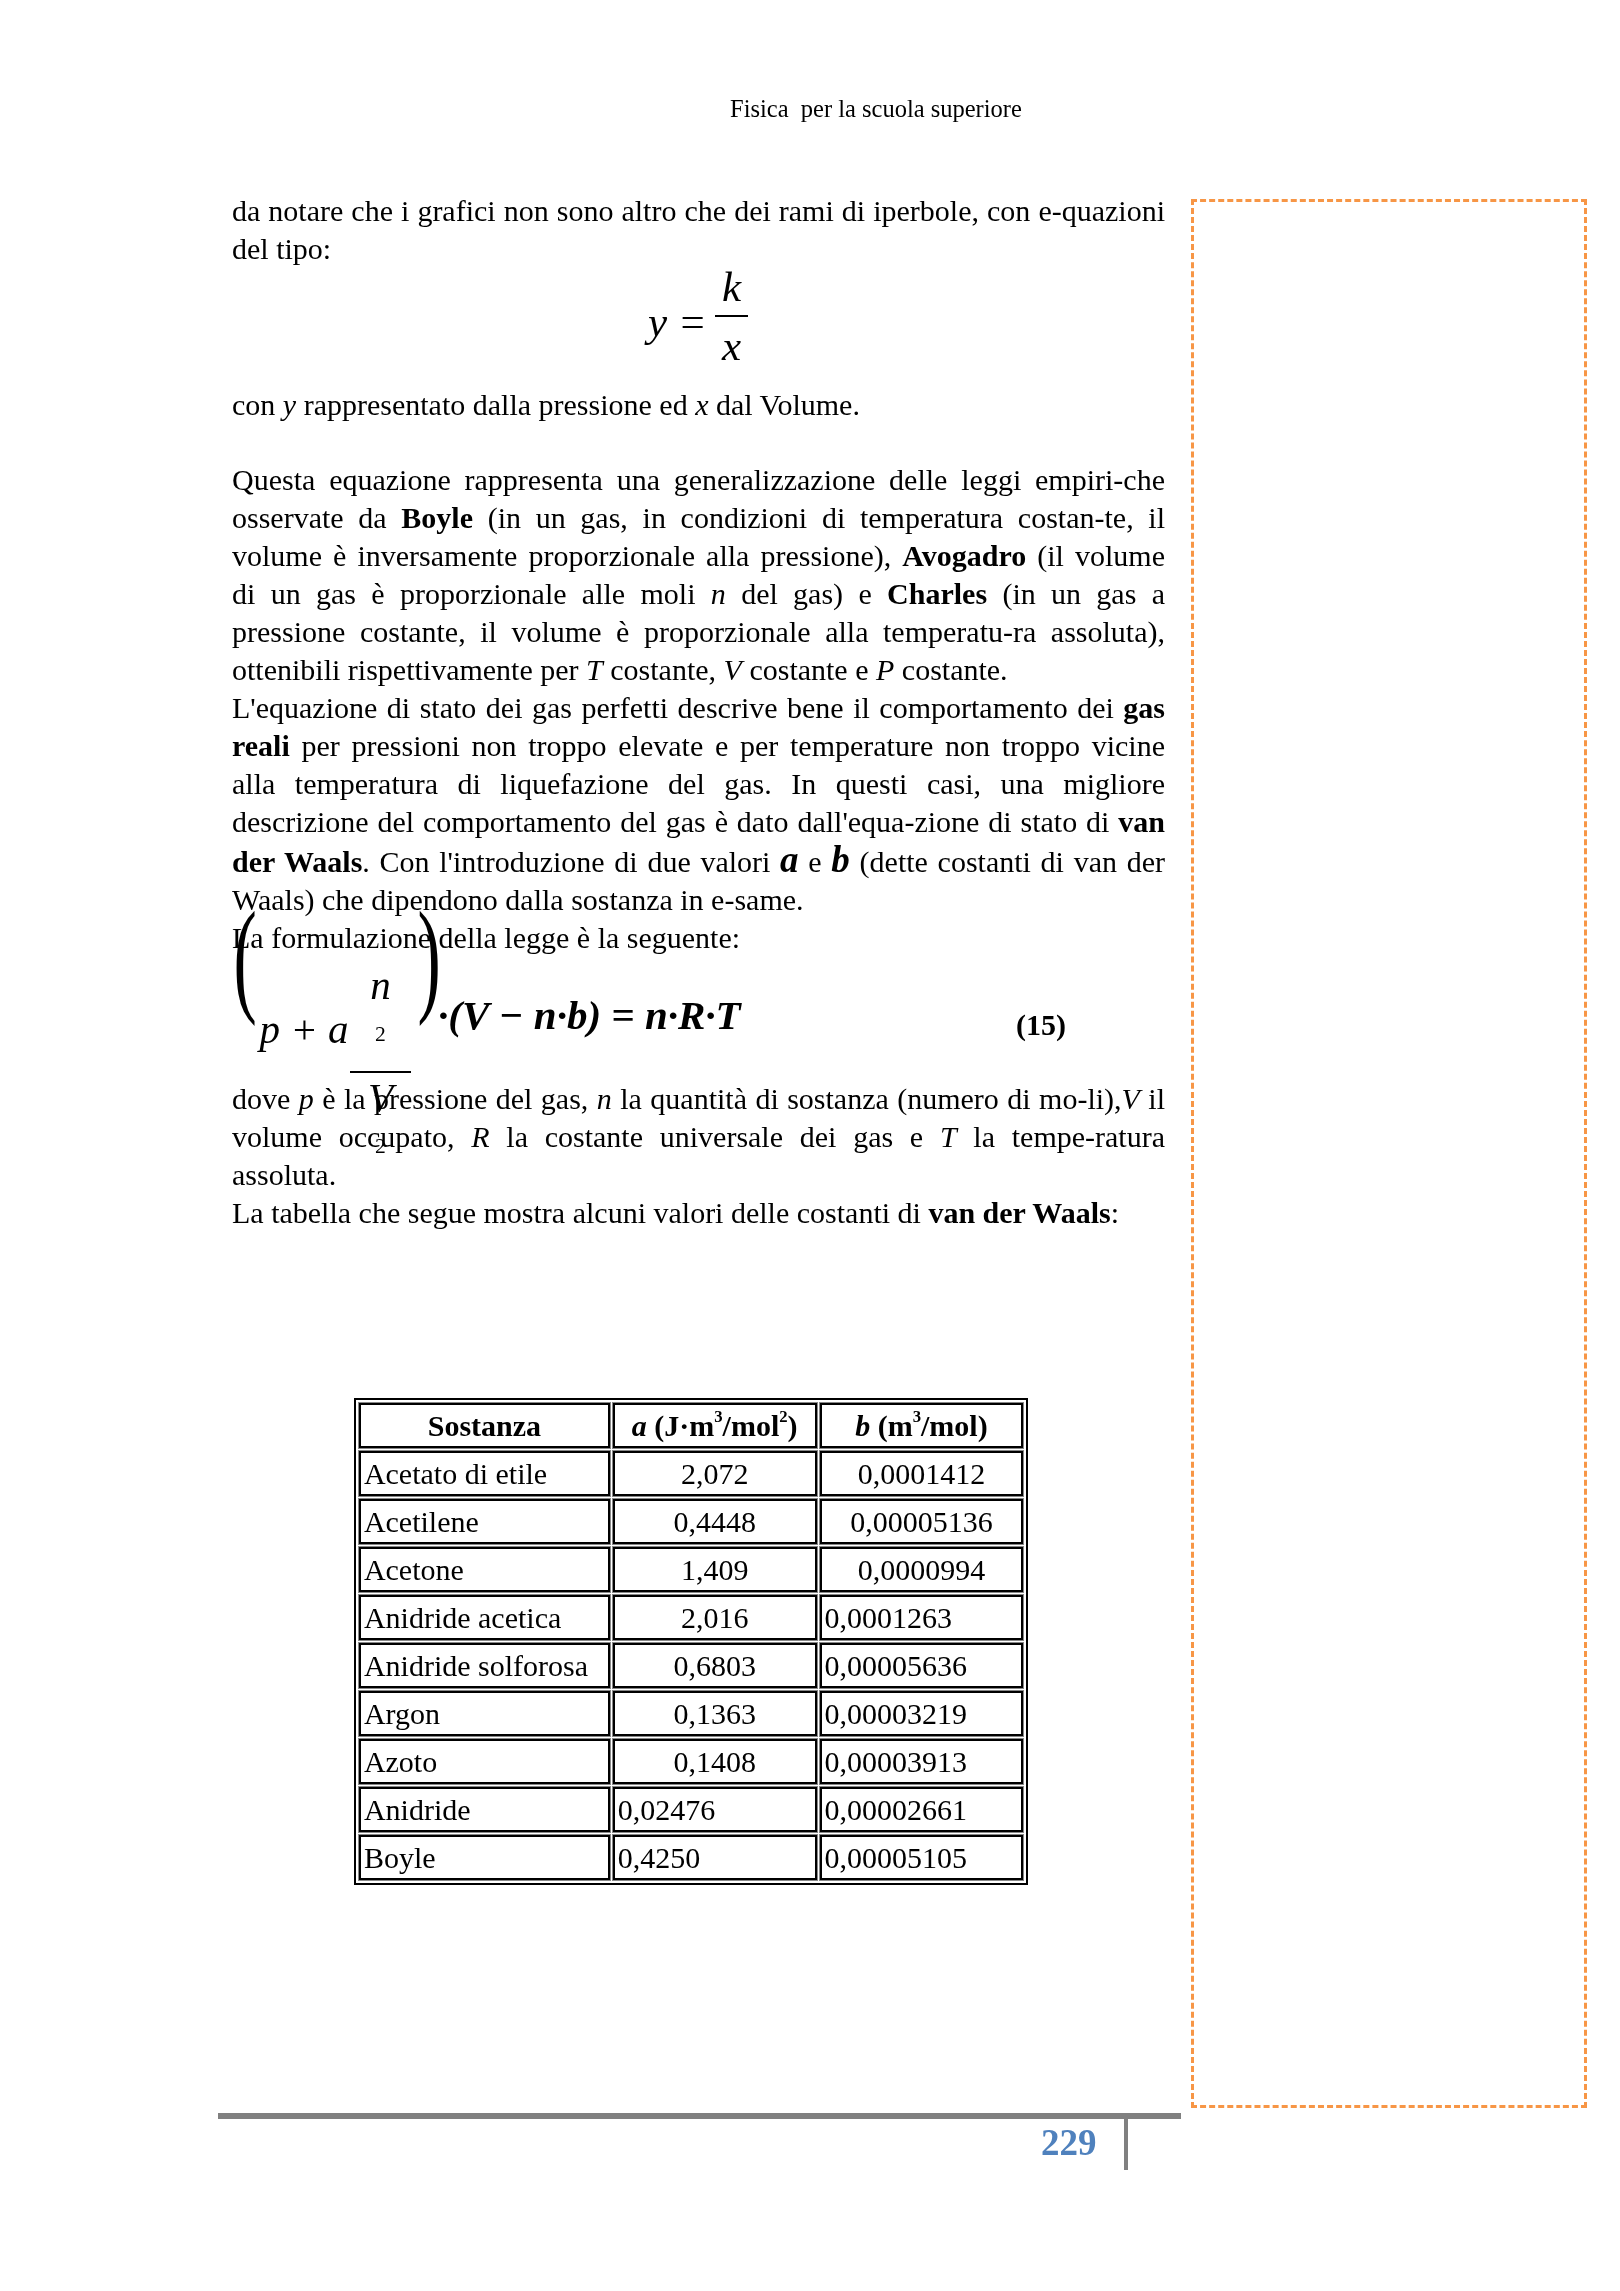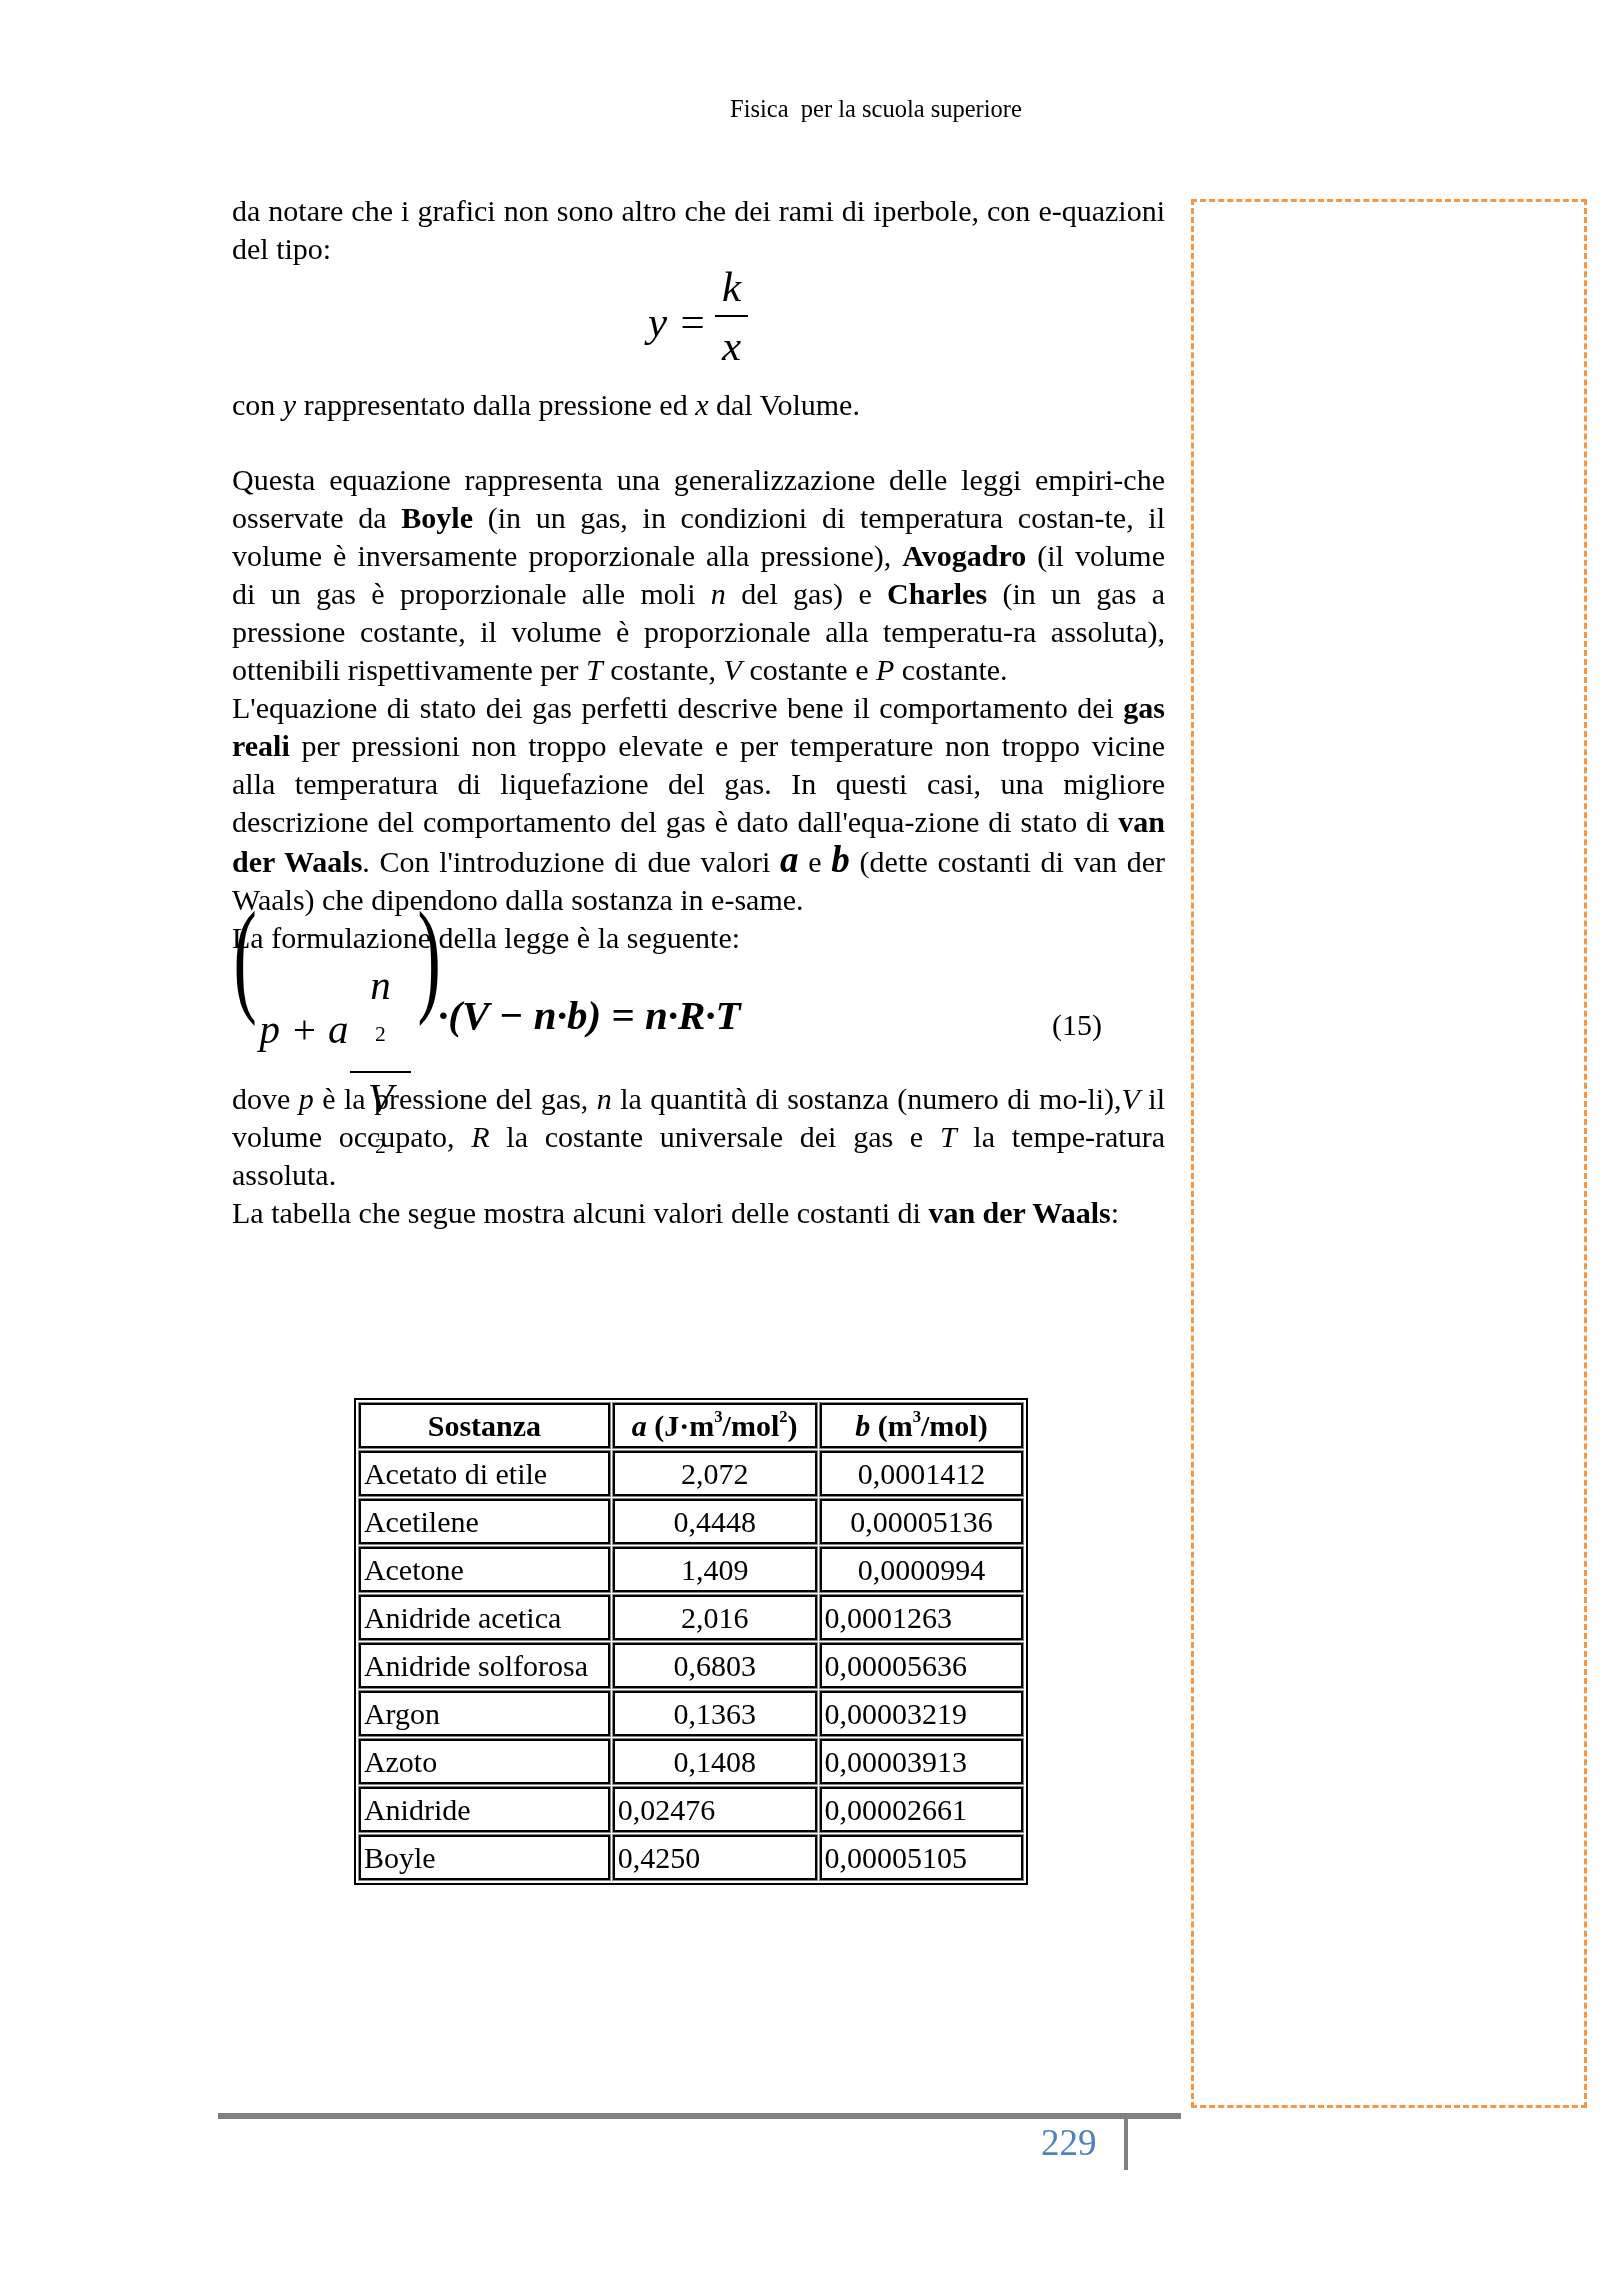--- a/index.html
+++ b/index.html
@@ -21,34 +21,34 @@
   .eq2 { height: 123px; position: relative; font-style: italic; font-size: 41px; }
   .eq2 .paren { position: absolute; font-style: normal; font-size: 127px; top: -19.6px; font-weight: 100; transform: scaleX(0.55); }
   .eq2 .pl { left: -7.8px; }
   .eq2 .pr { left: 176px; }
   .eq2 .p1 { position: absolute; left: 27.4px; top: 53px; }
   .eq2 .frac { position: absolute; left: 118px; top: 3.9px; width: 61px; text-align: center; }
   .eq2 .frac span { display: block; line-height: 49px; }
   .eq2 .frac sup { font-size: 21.6px; font-style: normal; vertical-align: 19.6px; }
   .eq2 .frac .bar { border-top: 2px solid #000; height: 0; line-height: 0; }
   .eq2 .rest { position: absolute; left: 206px; top: 39px; white-space: pre; font-weight: bold; }
-  .eq2 .eqnum { position: absolute; left: 784px; top: 49px; font-style: normal; font-weight: normal; font-size: 30px; margin-left: 36px; }
+  .eq2 .eqnum { position: absolute; left: 784px; top: 49px; font-style: normal; font-weight: bold; font-size: 30px; }
   b { font-weight: bold; }
   i { font-style: italic; }
   .bigb { font-size: 37px; font-weight: bold; font-style: italic; }
   table.vdw { position: absolute; left: 354px; top: 1398px; border: 2.9px double #000;
               border-collapse: separate; border-spacing: 3.9px; font-size: 30px; }
   table.vdw td, table.vdw th { border: 2.9px solid #000; outline: 1px solid #888; padding: 0 2.9px; height: 41px; line-height: 41px; }
   table.vdw th { font-weight: bold; text-align: center; }
   table.vdw td.c { text-align: center; }
   table.vdw td.l { text-align: left; }
   table.vdw sup { font-size: 16.7px; vertical-align: 13.7px; line-height: 0; }
   .footer-rule { position: absolute; left: 218px; top: 2113px; width: 963px; height: 5.9px; background: #808080; }
   .footer-vbar { position: absolute; left: 1124px; top: 2113px; width: 3.9px; height: 57px; background: #808080; }
-  .page-num { position: absolute; left: 1041px; top: 2121px; font-size: 37px; font-weight: normal; color: #4f81bd; }
+  .page-num { position: absolute; left: 1041px; top: 2121px; font-size: 37px; font-weight: bold; color: #4f81bd; }
 </style>
 </head>
 <body>
 
 <div class="header">Fisica  per la scuola superiore</div>
 
 <div class="side-box"></div>
 
 <div class="body-text">
   <p class="last">da notare che i grafici non sono altro che dei rami di iperbole, con e-quazioni del tipo:</p>

